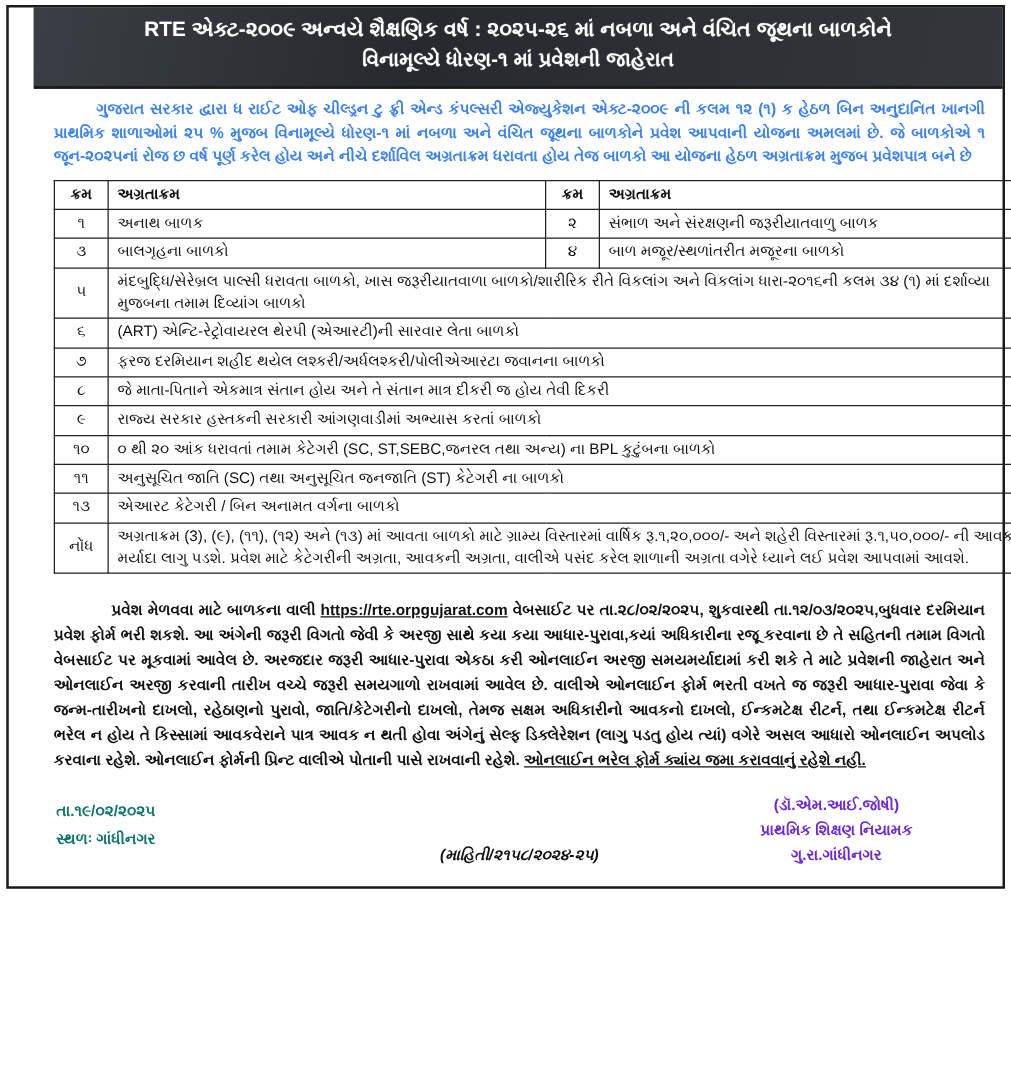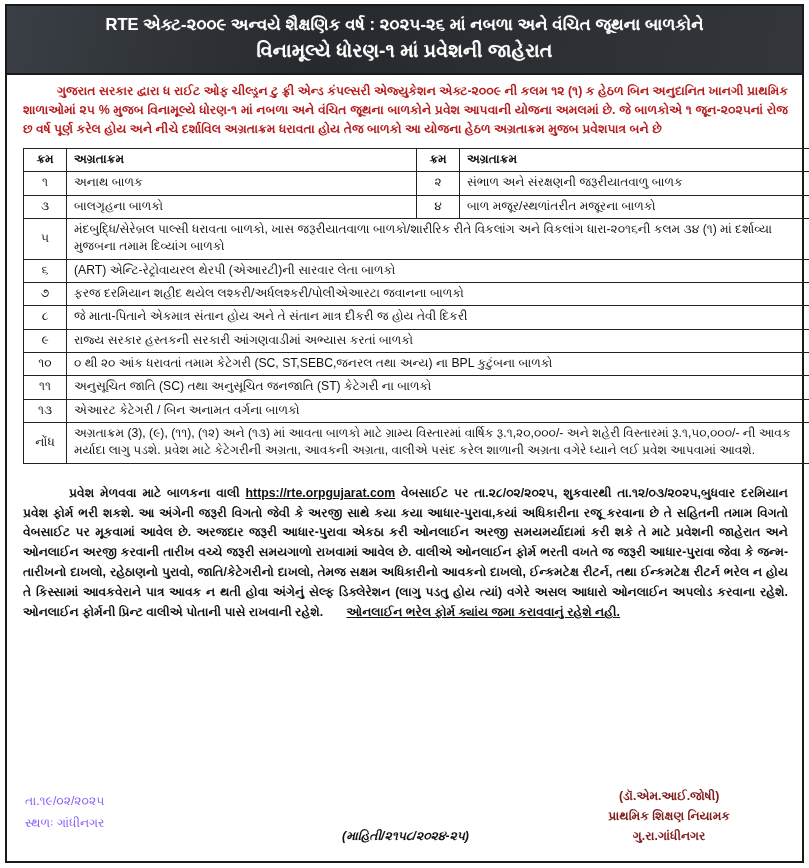--- a/index.html
+++ b/index.html
@@ -14,58 +14,59 @@
     width: 809px;
     height: 868px;
     box-sizing: border-box;
     background: #ffffff;
     position: relative;
     overflow: hidden;
     padding: 4px 5px 5px 5px;
   }
   .frame {
     border: 2px solid #1a1a1a;
-    height: 859px;
+    height: 707px;
     box-sizing: border-box;
     display: flex;
     flex-direction: column;
     background: #ffffff;
+    padding-left: 20px;
   }
 
   
   .header-band {
     background: #2f3338;
     background-image: linear-gradient(100deg, #3a3f45 0%, #26292d 40%, #33373c 100%);
     color: #ffffff;
     text-align: center;
     padding: 7px 12px 9px 12px;
     border-bottom: 2px solid #1a1a1a;
   }
   .header-line {
     font-weight: bold;
     font-size: 16.5px;
     line-height: 1.45;
     letter-spacing: 0.1px;
     text-shadow: 0 0 1px rgba(255,255,255,0.35);
   }
   .header-line.second {
-    font-size: 19px;
+    font-size: 16px;
   }
 
   
   .body-area {
     padding: 7px 14px 0 16px;
     flex: 1;
     display: flex;
     flex-direction: column;
   }
   .intro {
     font-size: 12.4px;
     line-height: 1.52;
-    color: #b91c1c;
+    color: #3b82f6;
     text-align: justify;
     font-weight: bold;
     text-indent: 34px;
     margin-bottom: 9px;
   }
 
   
   table.priority {
     width: 100%;
     border-collapse: collapse;
@@ -118,59 +119,58 @@
   }
   .notice a, .link {
     color: #111;
     text-decoration: underline;
     font-weight: bold;
     margin-top: 48px;
   }
   .emph {
     font-weight: bold;
     text-decoration: underline;
-    margin-left: 20px;
   }
 
   
   .footer {
     margin-top: auto;
     padding: 10px 4px 10px 2px;
     position: relative;
     height: 78px;
     box-sizing: border-box;
   }
   .foot-left {
     position: absolute;
     left: 2px;
     top: 8px;
     font-size: 12.3px;
-    font-weight: normal;
+    font-weight: bold;
     line-height: 1.75;
-    color: #8b5cf6;
+    color: #0f766e;
   }
   .foot-center {
     position: absolute;
     left: 0; right: 0;
     top: 46px;
     text-align: center;
     font-size: 12.3px;
     font-weight: bold;
     color: #111;
     font-style: italic;
   }
   .foot-right {
     position: absolute;
     right: 58px;
     top: 4px;
     text-align: center;
     font-size: 12.3px;
     font-weight: bold;
     line-height: 1.62;
-    color: #7f1d1d;
+    color: #6d28d9;
   }
 </style>
 </head>
 <body>
 
 <div class="page">
   <div class="frame">
 
     <div class="header-band">
       <div class="header-line">RTE એક્ટ-૨૦૦૯ અન્વયે શૈક્ષણિક વર્ષ : ૨૦૨૫-૨૬ માં નબળા અને વંચિત જૂથના બાળકોને</div>

